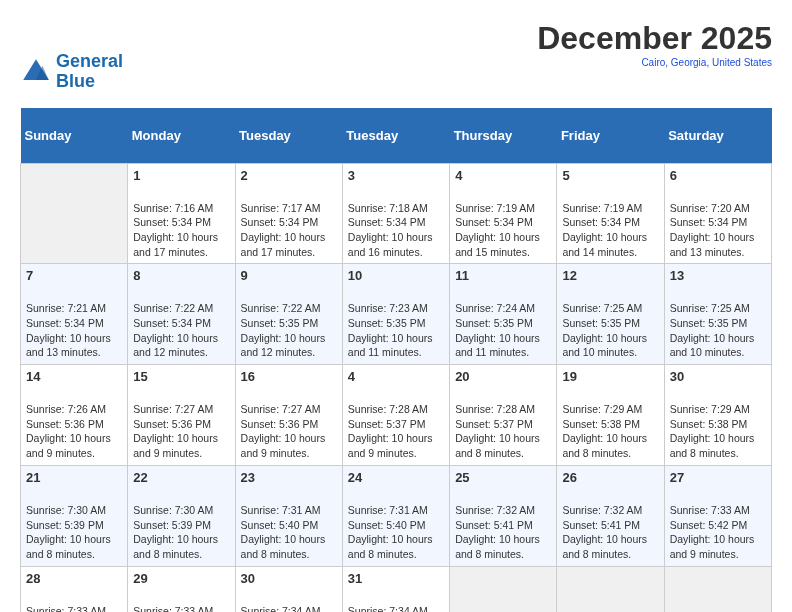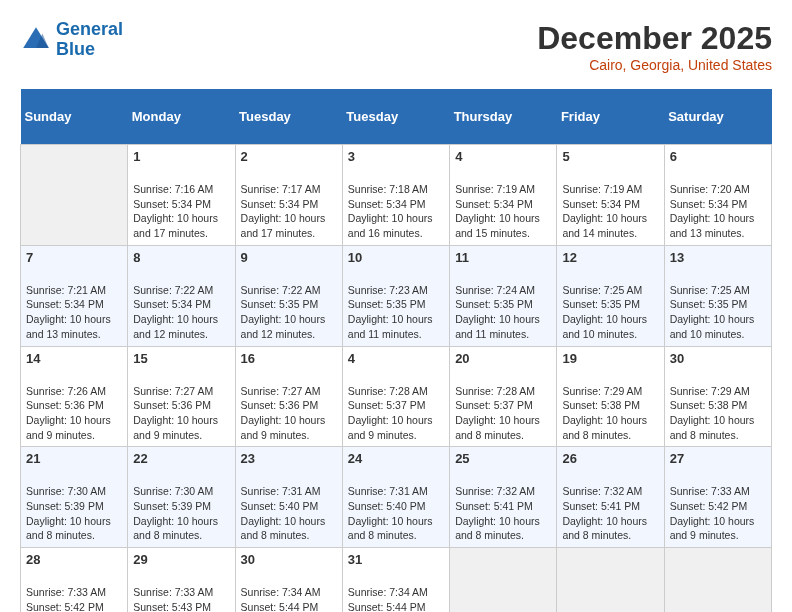--- a/index.html
+++ b/index.html
@@ -13,20 +13,21 @@
     .header {
       display: flex;
       justify-content: space-between;
       align-items: flex-start;
       margin-bottom: 16px;
     }
     .logo {
       display: flex;
       align-items: center;
       gap: 4px;
+      margin-top: 32px;
     }
     .logo-text {
       font-size: 18px;
       font-weight: bold;
       color: #333;
       line-height: 1.1;
     }
     .logo-text span {
       color: #1a6aad;
     }
@@ -37,22 +38,22 @@
     .title-block {
       text-align: right;
     }
     .month-title {
       font-size: 32px;
       font-weight: bold;
       color: #333;
       text-align: right;
     }
     .location {
-      font-size: 14px;
-      color: #c2410c;
+      font-size: 10px;
+      color: #1d4ed8;
     }
     table {
       width: 100%;
       border-collapse: collapse;
       font-size: 11px;
     }
     thead tr th {
       background: #2a6db5;
       color: #fff;
       padding: 20px 4px;

